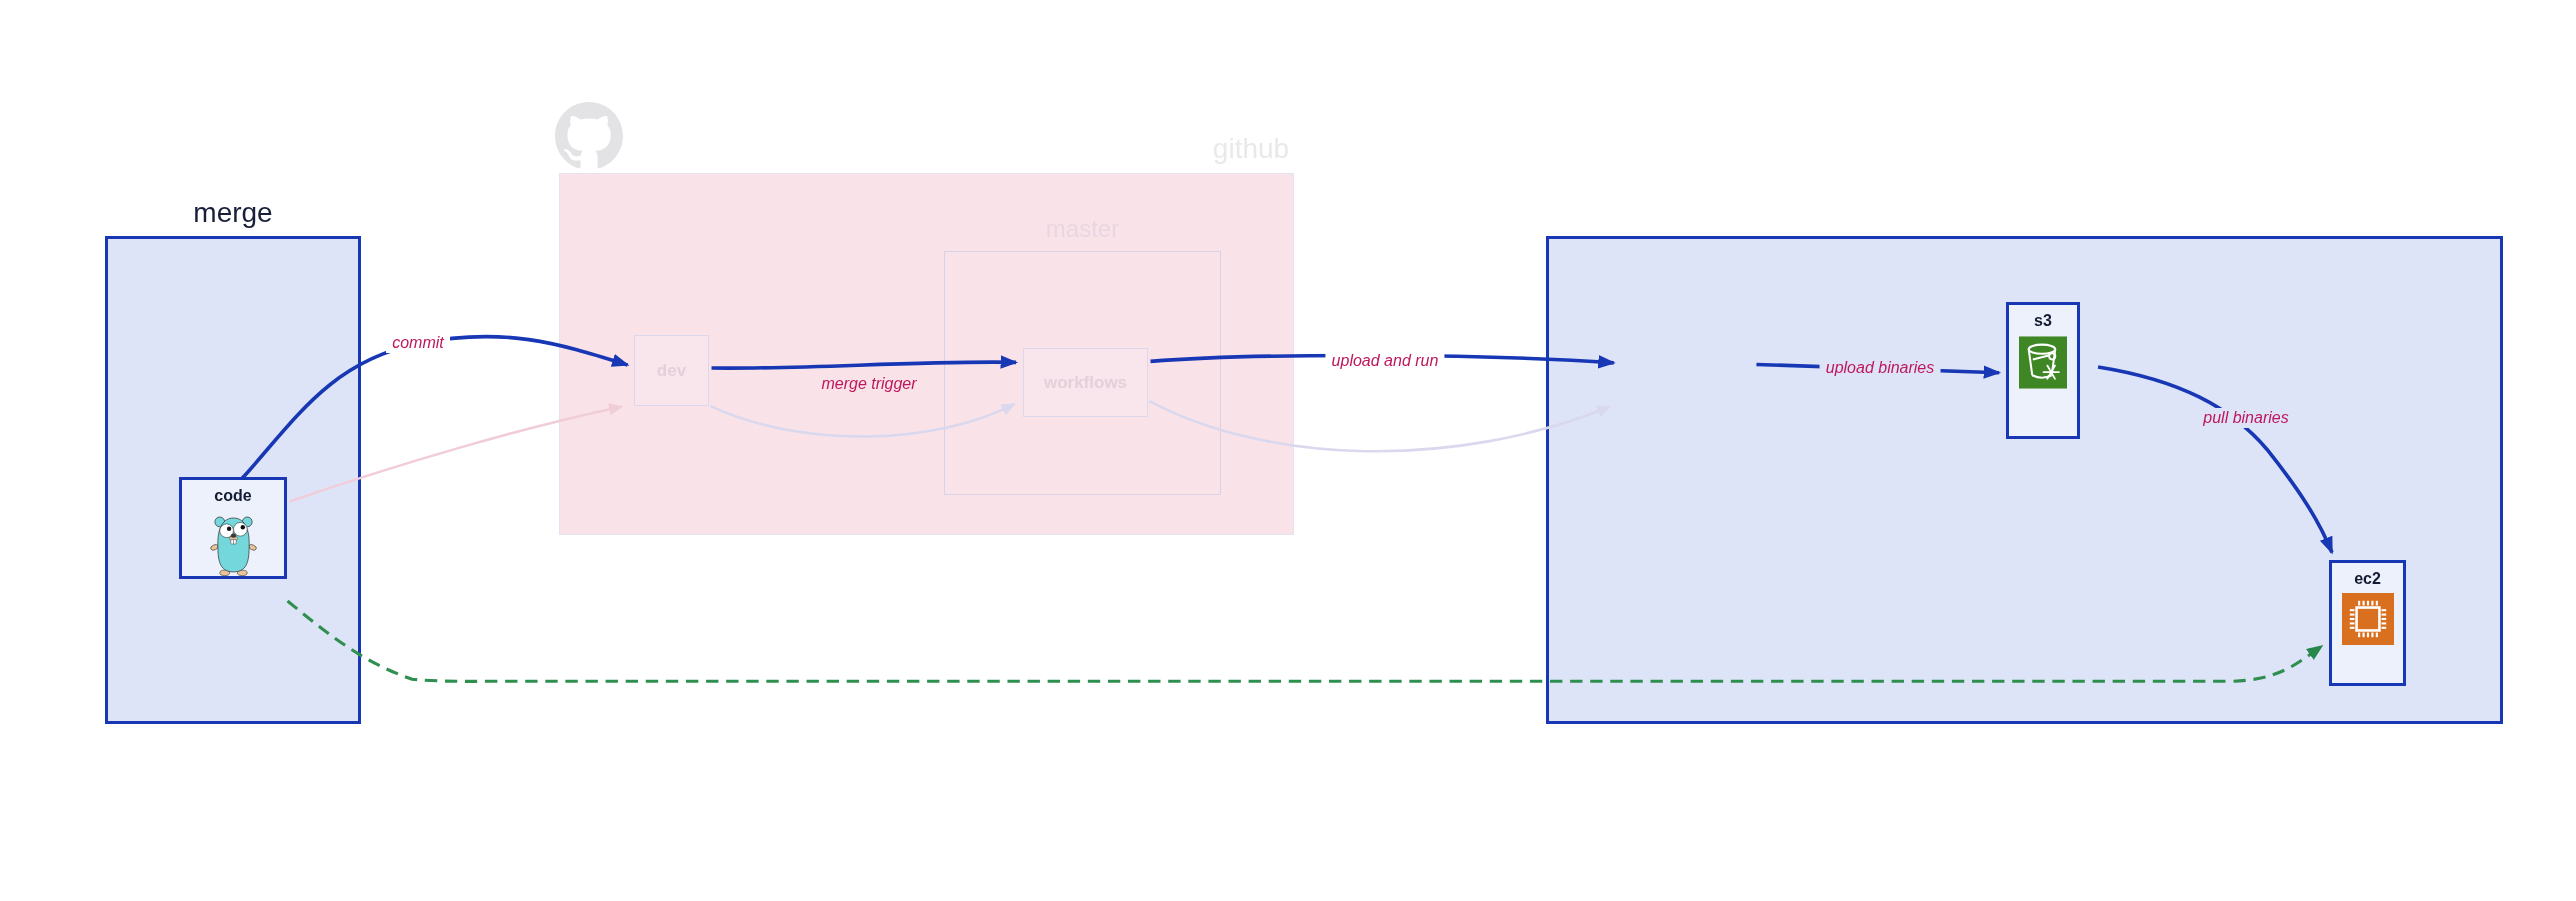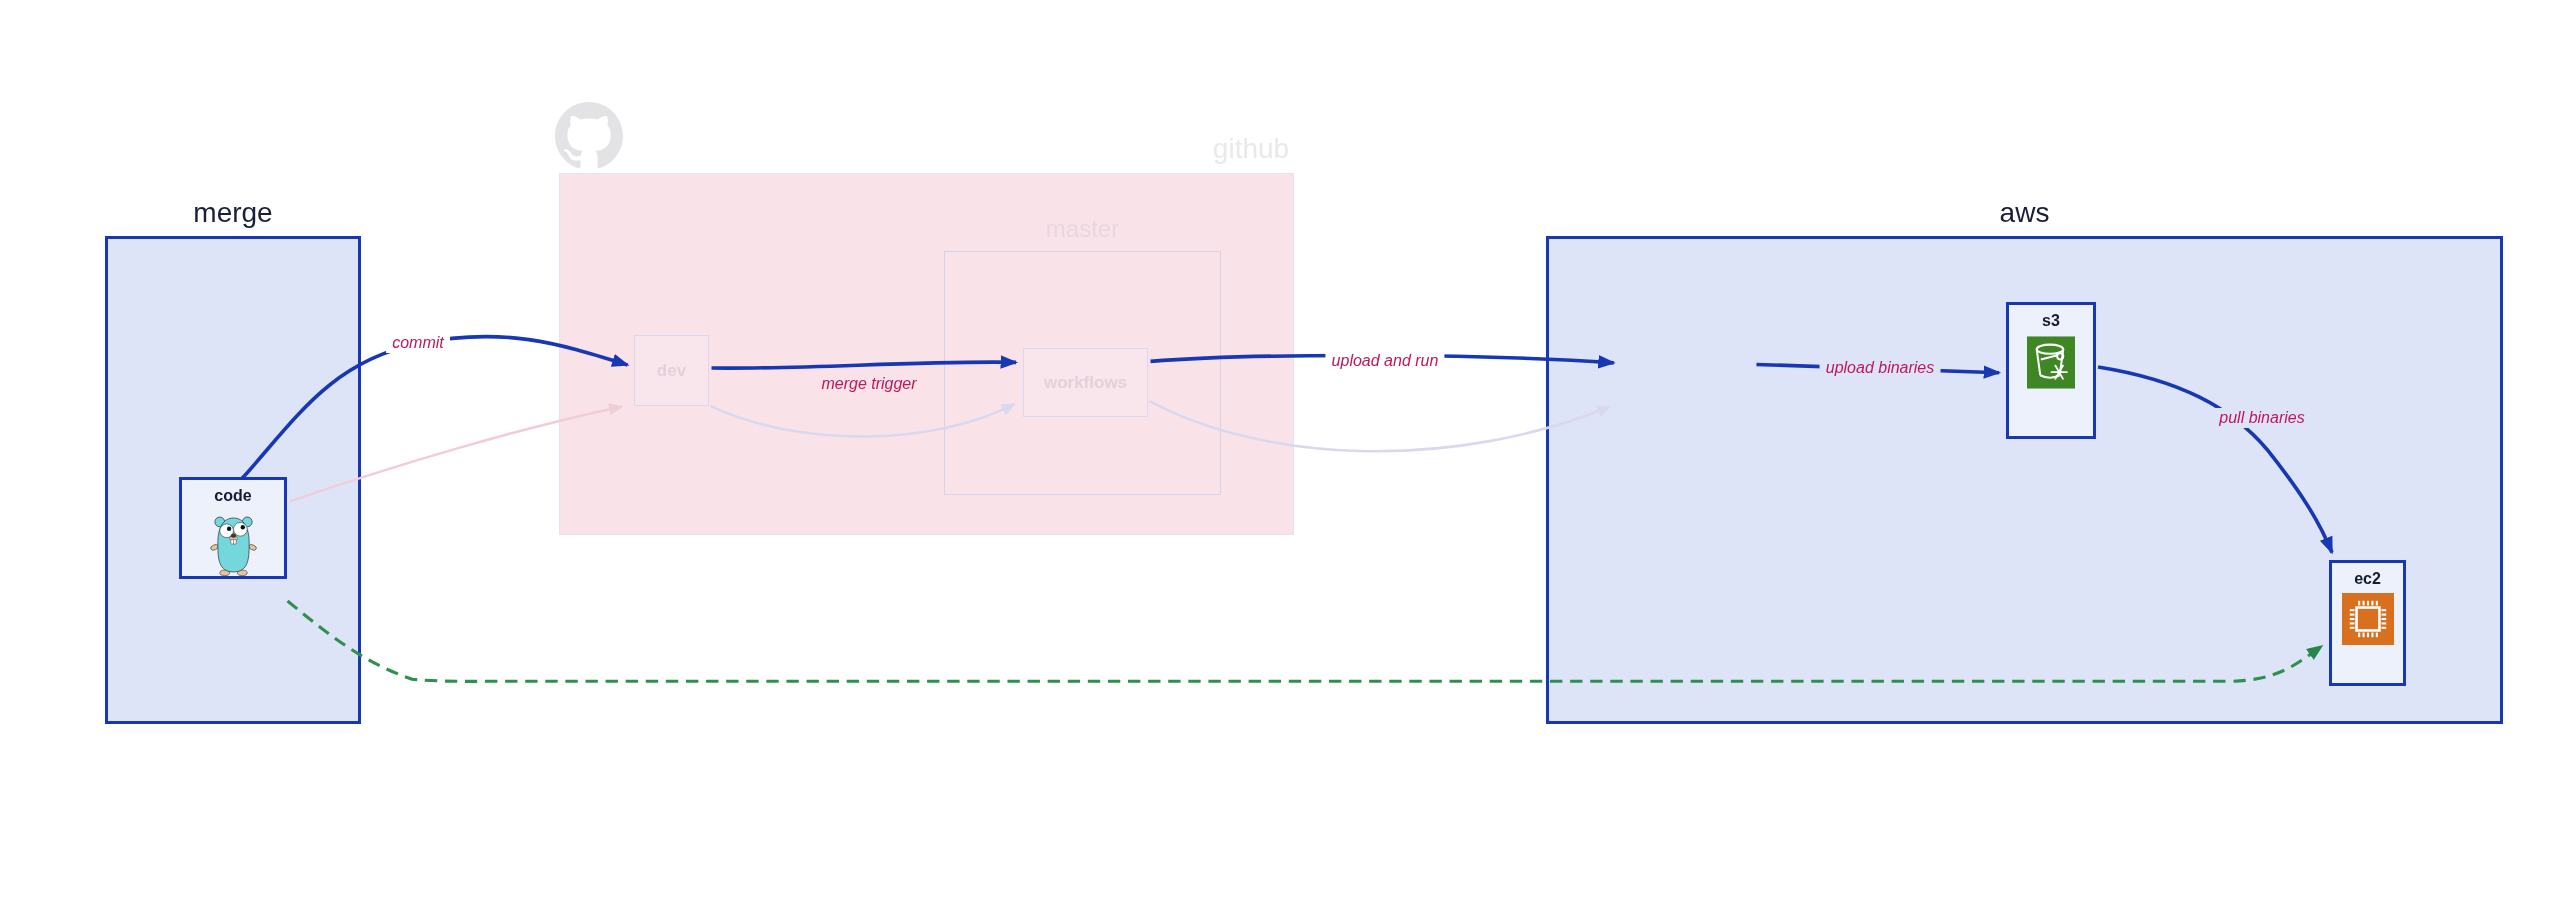--- a/index.html
+++ b/index.html
@@ -57,21 +57,20 @@
   <span class="glabel faded-gray" style="left:1170px;top:133px;width:162px;">github</span>
 
   <svg class="abs" style="left:555px;top:102px;z-index:2;" width="68" height="68" viewBox="0 0 16 16">
     <path fill="#e3e3e6" d="M8 0C3.58 0 0 3.58 0 8c0 3.54 2.29 6.53 5.47 7.59.4.07.55-.17.55-.38 0-.19-.01-.82-.01-1.49-2.01.37-2.53-.49-2.69-.94-.09-.23-.48-.94-.82-1.13-.28-.15-.68-.52-.01-.53.63-.01 1.08.58 1.23.82.72 1.21 1.87.87 2.33.66.07-.52.28-.87.51-1.07-1.78-.2-3.64-.89-3.64-3.95 0-.87.31-1.59.82-2.15-.08-.2-.36-1.02.08-2.12 0 0 .67-.21 2.2.82.64-.18 1.32-.27 2-.27s1.36.09 2 .27c1.53-1.04 2.2-.82 2.2-.82.44 1.1.16 1.92.08 2.12.51.56.82 1.27.82 2.15 0 3.07-1.87 3.75-3.65 3.95.29.25.54.73.54 1.48 0 1.07-.01 1.93-.01 2.2 0 .21.15.46.55.38A8.01 8.01 0 0 0 16 8c0-4.42-3.58-8-8-8z"></path>
   </svg>
 
   <div class="container c-master" style="left:944px;top:251px;width:277px;height:244px;"></div>
   <span class="glabel faded-pink" style="left:944px;top:215px;width:277px;">master</span>
 
   <div class="container c-blue" style="left:1546px;top:236px;width:957px;height:488px;"></div>
-  <span class="glabel" style="left:1546px;top:197px;width:957px;">aws</span>
 
   <svg class="edges" width="2604" height="902" viewBox="0 0 5054 1750">
     <defs>
       <marker id="ah-blue" markerUnits="userSpaceOnUse" markerWidth="40" markerHeight="30" refX="30" refY="13" orient="auto">
           <path d="M0 0 L34 13 L0 26 Z" fill="#1737b5"></path>
         </marker>
       <marker id="ah-green" markerUnits="userSpaceOnUse" markerWidth="40" markerHeight="30" refX="28" refY="13" orient="auto">
           <path d="M0 0 L32 13 L0 26 Z" fill="#27864a"></path>
         </marker>
       <marker id="ah-pink" markerUnits="userSpaceOnUse" markerWidth="36" markerHeight="28" refX="24" refY="12" orient="auto">
@@ -118,21 +117,21 @@
 
   <div class="node-faded" style="left:634px;top:335px;width:75px;height:71px;">
     <span class="nlabel">dev</span>
   </div>
 
   <div class="node-faded" style="left:1023px;top:348px;width:125px;height:69px;">
     <span class="nlabel">workflows</span>
   </div>
 
 
-  <div class="node" style="left:2006px;top:302px;width:90px;height:137px;">
+  <div class="node" style="left:2006px;top:302px;width:74px;height:137px;">
     <span class="nlabel">s3</span>
     <svg class="icon-wrap" width="48" height="53" viewBox="0 0 94 102" style="margin-top:6.2px;">
       <rect x="0" y="0" width="94" height="102" fill="#3f8624"></rect>
       <g stroke="#fff" stroke-width="4" fill="none">
         <ellipse cx="45" cy="25" rx="26" ry="9"></ellipse>
         <path d="M19 25 L26 76"></path>
         <path d="M71 25 L64 76"></path>
         <path d="M26 76 Q45 86 64 76"></path>
         <line x1="27" y1="45" x2="60" y2="37"></line>
         <circle cx="65" cy="39" r="6"></circle>
@@ -174,17 +173,17 @@
           <line x1="76" y1="58.5" x2="85" y2="58.5"></line>
         <line x1="76" y1="67" x2="85" y2="67"></line>
       </g>
     </svg>
   </div>
 
   <span class="elabel bg-white" style="left:418px;top:343px;">commit</span>
   <span class="elabel bg-pink" style="left:869px;top:367px;">merge trigger</span>
   <span class="elabel bg-white" style="left:1385px;top:361px;">upload and run</span>
   <span class="elabel bg-lav" style="left:1880px;top:368px;">upload binaries</span>
-  <span class="elabel bg-lav" style="left:2246px;top:418px;margin-left:16px;">pull binaries</span>
+  <span class="elabel bg-lav" style="left:2246px;top:418px;">pull binaries</span>
 
 
 </div>
 
 
 </body></html>

